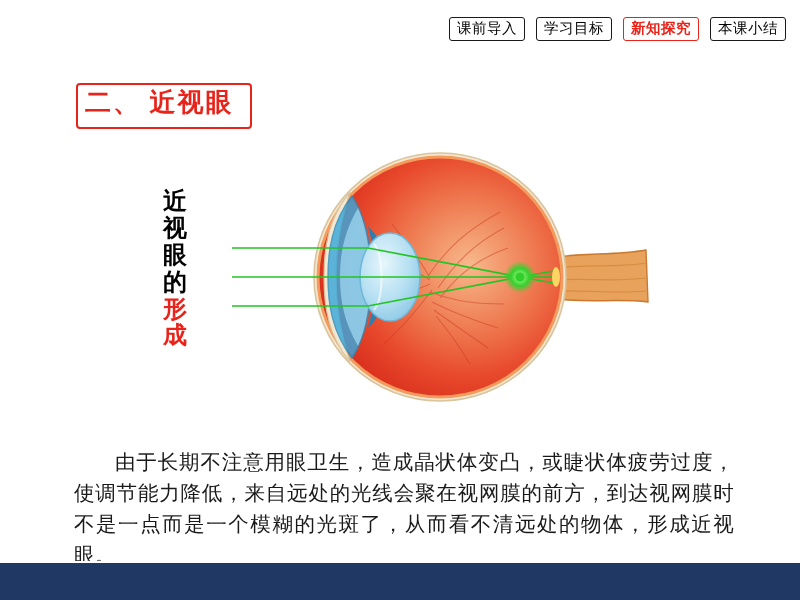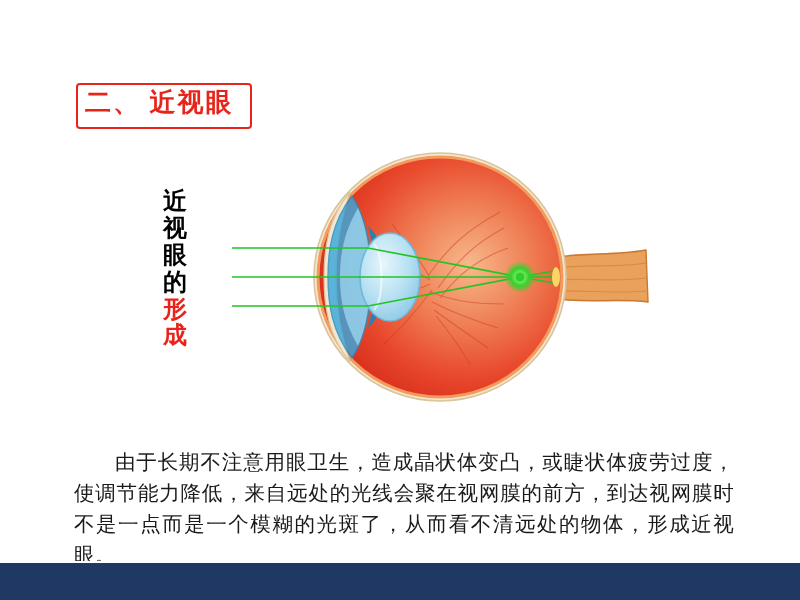--- a/index.html
+++ b/index.html
@@ -128,20 +128,34 @@
     width: 800px;
     height: 2px;
     background: #ffffff;
   }
 </style>
 </head>
 <body>
 
 <div class="slide">
 
+  <div class="nav">
+    <div class="nav-item">
+      <span>课前导入</span>
+    </div>
+    <div class="nav-item">
+      <span>学习目标</span>
+    </div>
+    <div class="nav-item active">
+      <span>新知探究</span>
+    </div>
+    <div class="nav-item">
+      <span>本课小结</span>
+    </div>
+  </div>
 
   <div class="section-title">
     <span>二、 近视眼</span>
   </div>
 
   <div class="vlabel">
     <span class="ch">近</span>
     <span class="ch">视</span>
     <span class="ch">眼</span>
     <span class="ch">的</span>

